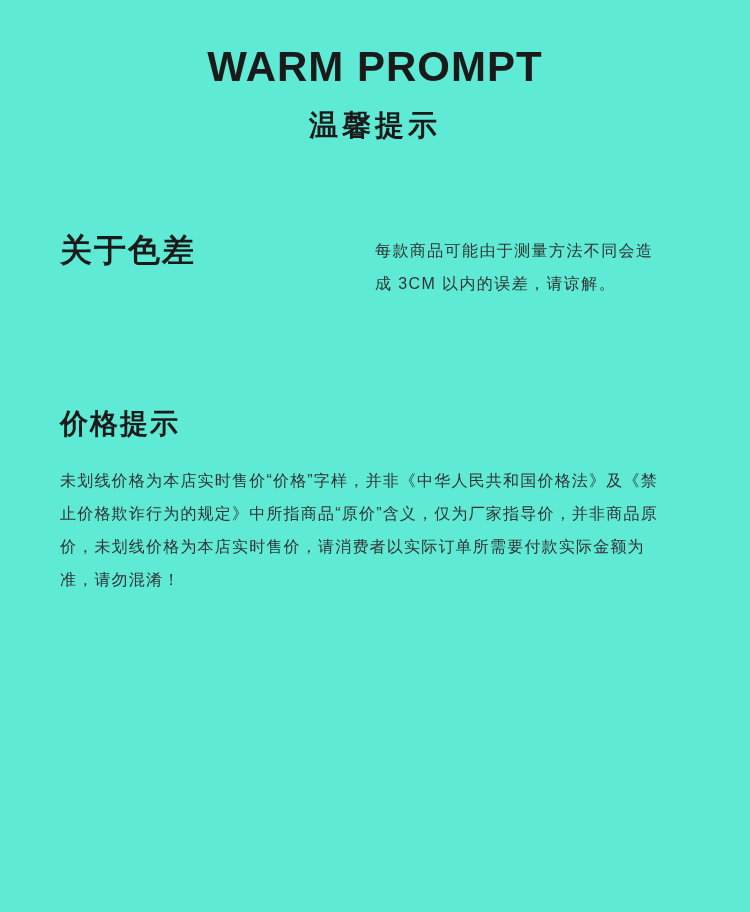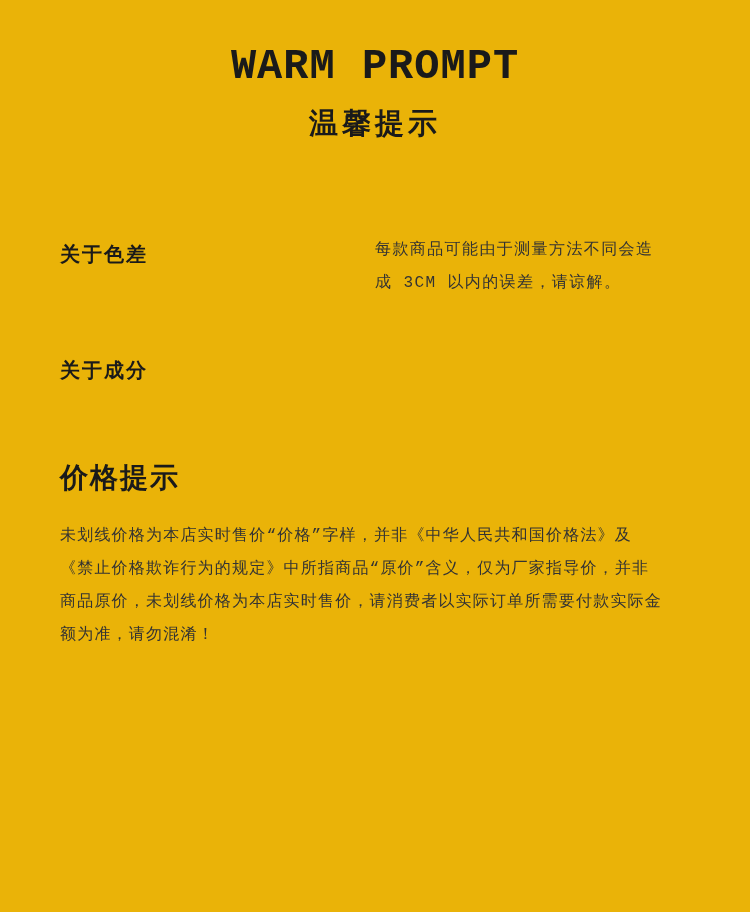--- a/index.html
+++ b/index.html
@@ -4,23 +4,23 @@
 <style>
   html, body {
     margin: 0;
     padding: 0;
     background: #ffffff;
   }
   .page {
     position: relative;
     width: 750px;
     height: 912px;
-    background: #eab308;
+    background: #5eead4;
     overflow: hidden;
-    font-family: Liberation Mono, monospace;
+    font-family: Liberation Sans, sans-serif;
     color: #333333;
   }
   .header {
     padding-top: 46px;
     text-align: center;
   }
   .title-en {
     margin: 0;
     font-size: 42px;
     line-height: 1.0;
@@ -36,22 +36,22 @@
     letter-spacing: 4px;
     color: #1a1a1a;
   }
   .sections-grid {
     margin: 94px 60px 0 60px;
     display: grid;
     grid-template-columns: 315px 315px;
     row-gap: 50px;
   }
   .section-heading {
-    margin: 12px 0 24px 0;
-    font-size: 20px;
+    margin: 0 0 24px 0;
+    font-size: 32px;
     line-height: 1.0;
     font-weight: bold;
     letter-spacing: 2px;
     color: #1a1a1a;
   }
   .section-body {
     margin: 0;
     width: 288px;
     font-size: 16px;
     line-height: 33px;
@@ -92,21 +92,20 @@
 
     <div class="section">
       <h3 class="section-heading">关于色差</h3>
     </div>
 
     <div class="section">
       <p class="section-body">每款商品可能由于测量方法不同会造成 3CM 以内的误差，请谅解。</p>
     </div>
 
     <div class="section">
-      <h3 class="section-heading">关于成分</h3>
     </div>
 
 
   </div>
 
   <div class="price-section">
     <h3 class="price-heading">价格提示</h3>
     <p class="price-body">未划线价格为本店实时售价“价格”字样，并非《中华人民共和国价格法》及《禁止价格欺诈行为的规定》中所指商品“原价”含义，仅为厂家指导价，并非商品原价，未划线价格为本店实时售价，请消费者以实际订单所需要付款实际金额为准，请勿混淆！</p>
   </div>
 

